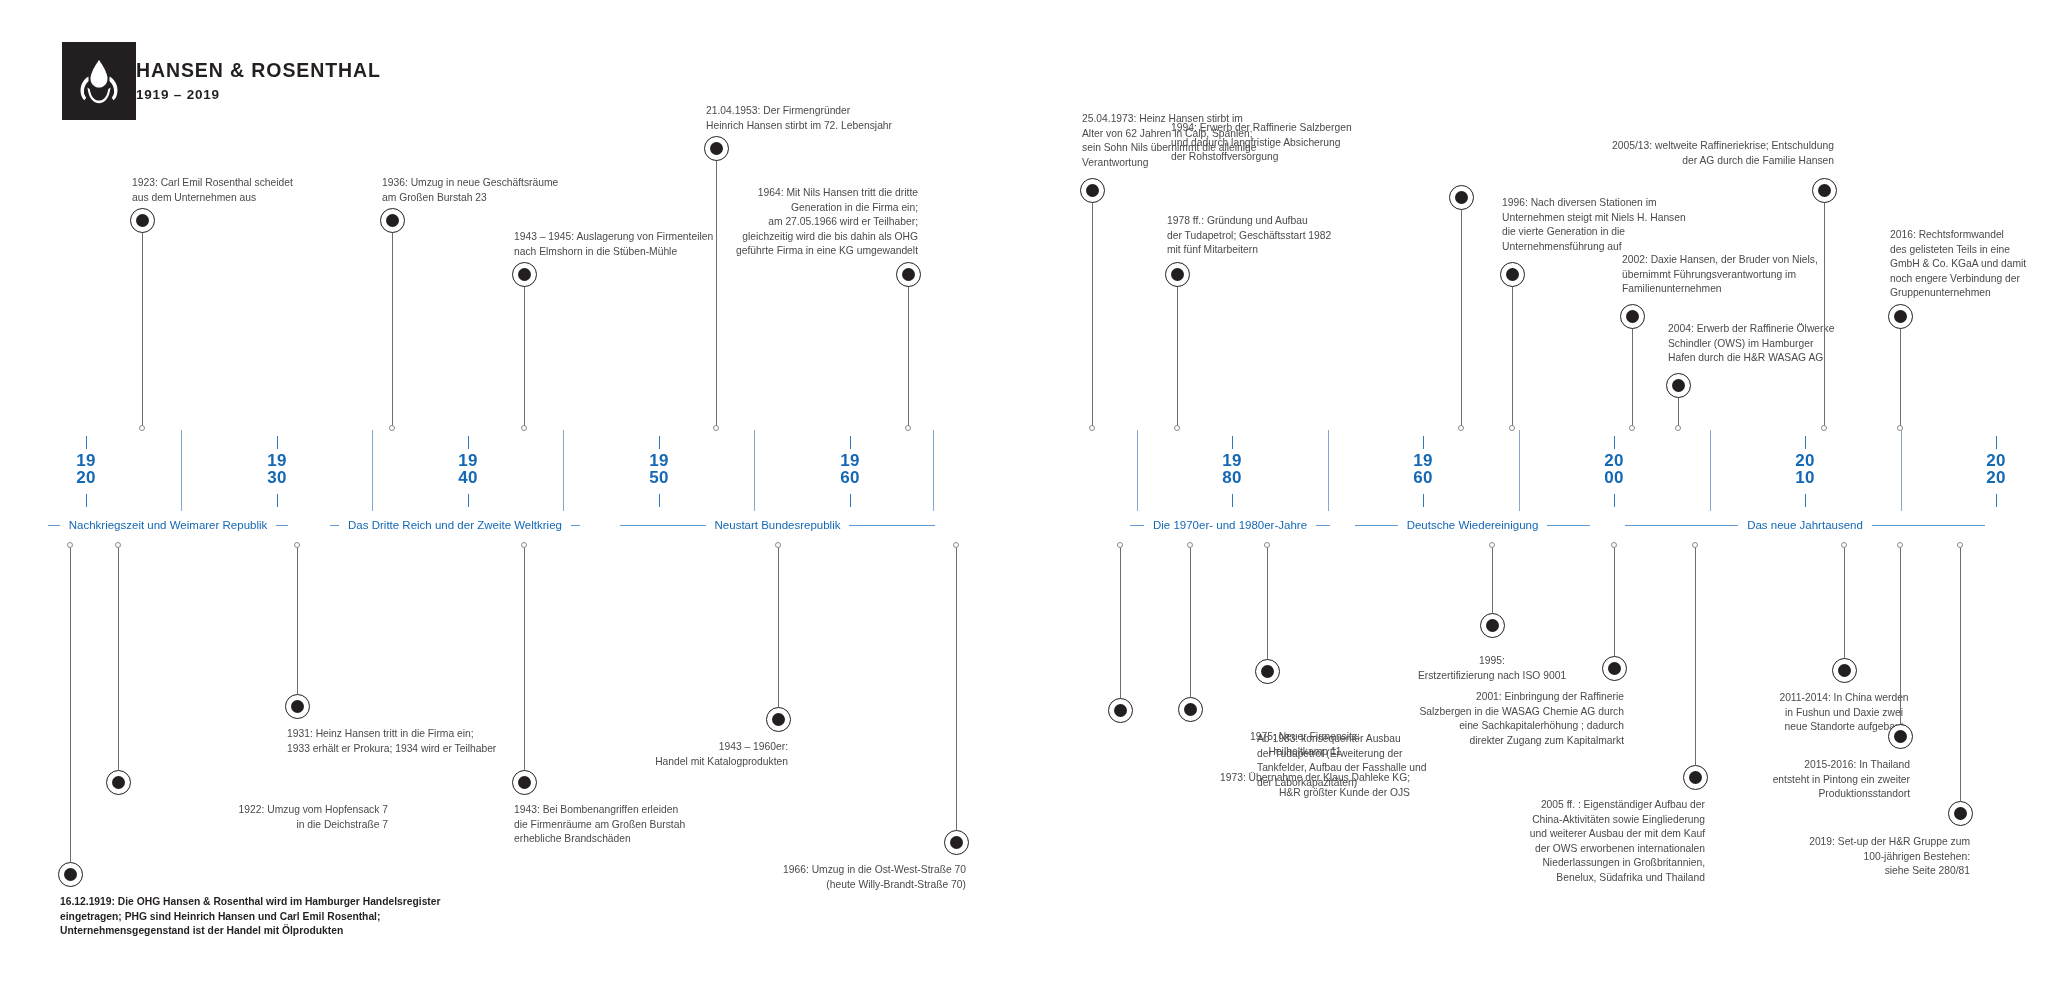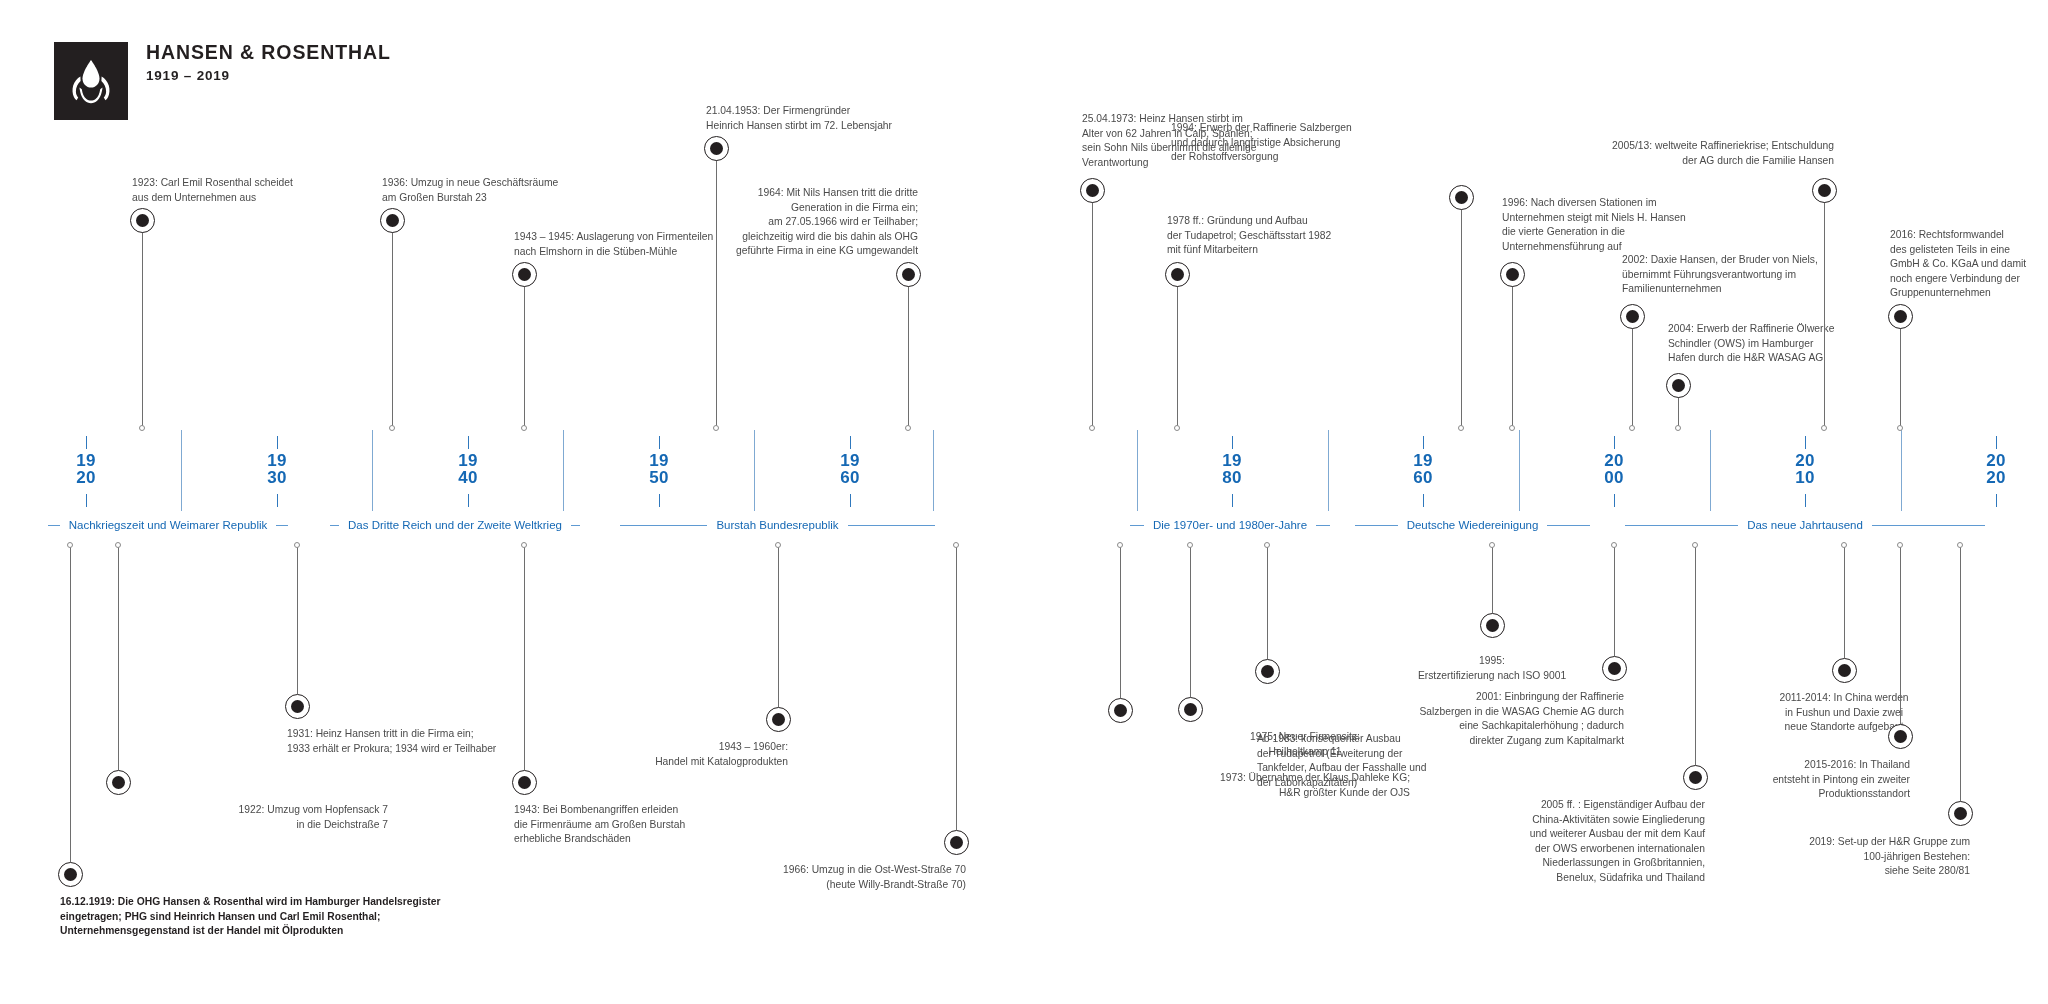--- a/index.html
+++ b/index.html
@@ -1,21 +1,21 @@
 <!DOCTYPE html>
 <html><head>
 <meta charset="utf-8">
 <style>
   html,body{margin:0;padding:0;background:#ffffff;}
   body{width:2048px;height:1004px;position:relative;overflow:hidden;
        font-family:"Liberation Sans","DejaVu Sans",sans-serif;
        -webkit-font-smoothing:antialiased;}
 
   
-  #header{position:absolute;left:54px;top:42px;display:flex;align-items:flex-start;gap:18px;}
+  #header{position:absolute;left:62px;top:42px;display:flex;align-items:center;}
   #logo-mark{width:74px;height:78px;background:#231f20;position:relative;flex:none;}
   #logo-mark svg{position:absolute;left:50%;top:50%;transform:translate(-50%,-50%);}
   #brand-block{display:flex;flex-direction:column;justify-content:center;}
   #brand-name{font-size:19.5px;font-weight:bold;letter-spacing:.9px;color:#231f20;line-height:1.1;}
   #brand-years{font-size:13.5px;font-weight:bold;letter-spacing:.8px;color:#231f20;margin-top:5px;}
   .decade{position:absolute;text-align:center;color:#1568b4;font-weight:bold;
           font-size:17px;line-height:17px;letter-spacing:.3px;}
   .decade b{display:block;font-weight:bold;}
   .dec-tick{position:absolute;width:1px;background:#2f78bd;}
   .dec-sep{position:absolute;width:1px;background:#7fa9d2;}
@@ -134,21 +134,21 @@
       <span class="lbl">Nachkriegszeit und Weimarer Republik</span>
       <span class="ln" style="flex: 1 1 auto;"></span>
     </div>
     <div class="era" style="left: 330px; top: 519px; width: 250px; justify-content: center;">
       <span class="ln" style="flex: 1 1 auto;"></span>
       <span class="lbl">Das Dritte Reich und der Zweite Weltkrieg</span>
       <span class="ln" style="flex: 1 1 auto;"></span>
     </div>
     <div class="era" style="left: 620px; top: 519px; width: 315px; justify-content: center;">
       <span class="ln" style="flex: 1 1 auto;"></span>
-      <span class="lbl">Burstah Bundesrepublik</span>
+      <span class="lbl">Neustart Bundesrepublik</span>
       <span class="ln" style="flex: 1 1 auto;"></span>
     </div>
     <div class="era" style="left: 1130px; top: 519px; width: 200px; justify-content: center;">
       <span class="ln" style="flex: 1 1 auto;"></span>
       <span class="lbl">Die 1970er- und 1980er-Jahre</span>
       <span class="ln" style="flex: 1 1 auto;"></span>
     </div>
     <div class="era" style="left: 1355px; top: 519px; width: 235px; justify-content: center;">
       <span class="ln" style="flex: 1 1 auto;"></span>
       <span class="lbl">Deutsche Wiedereinigung</span>

